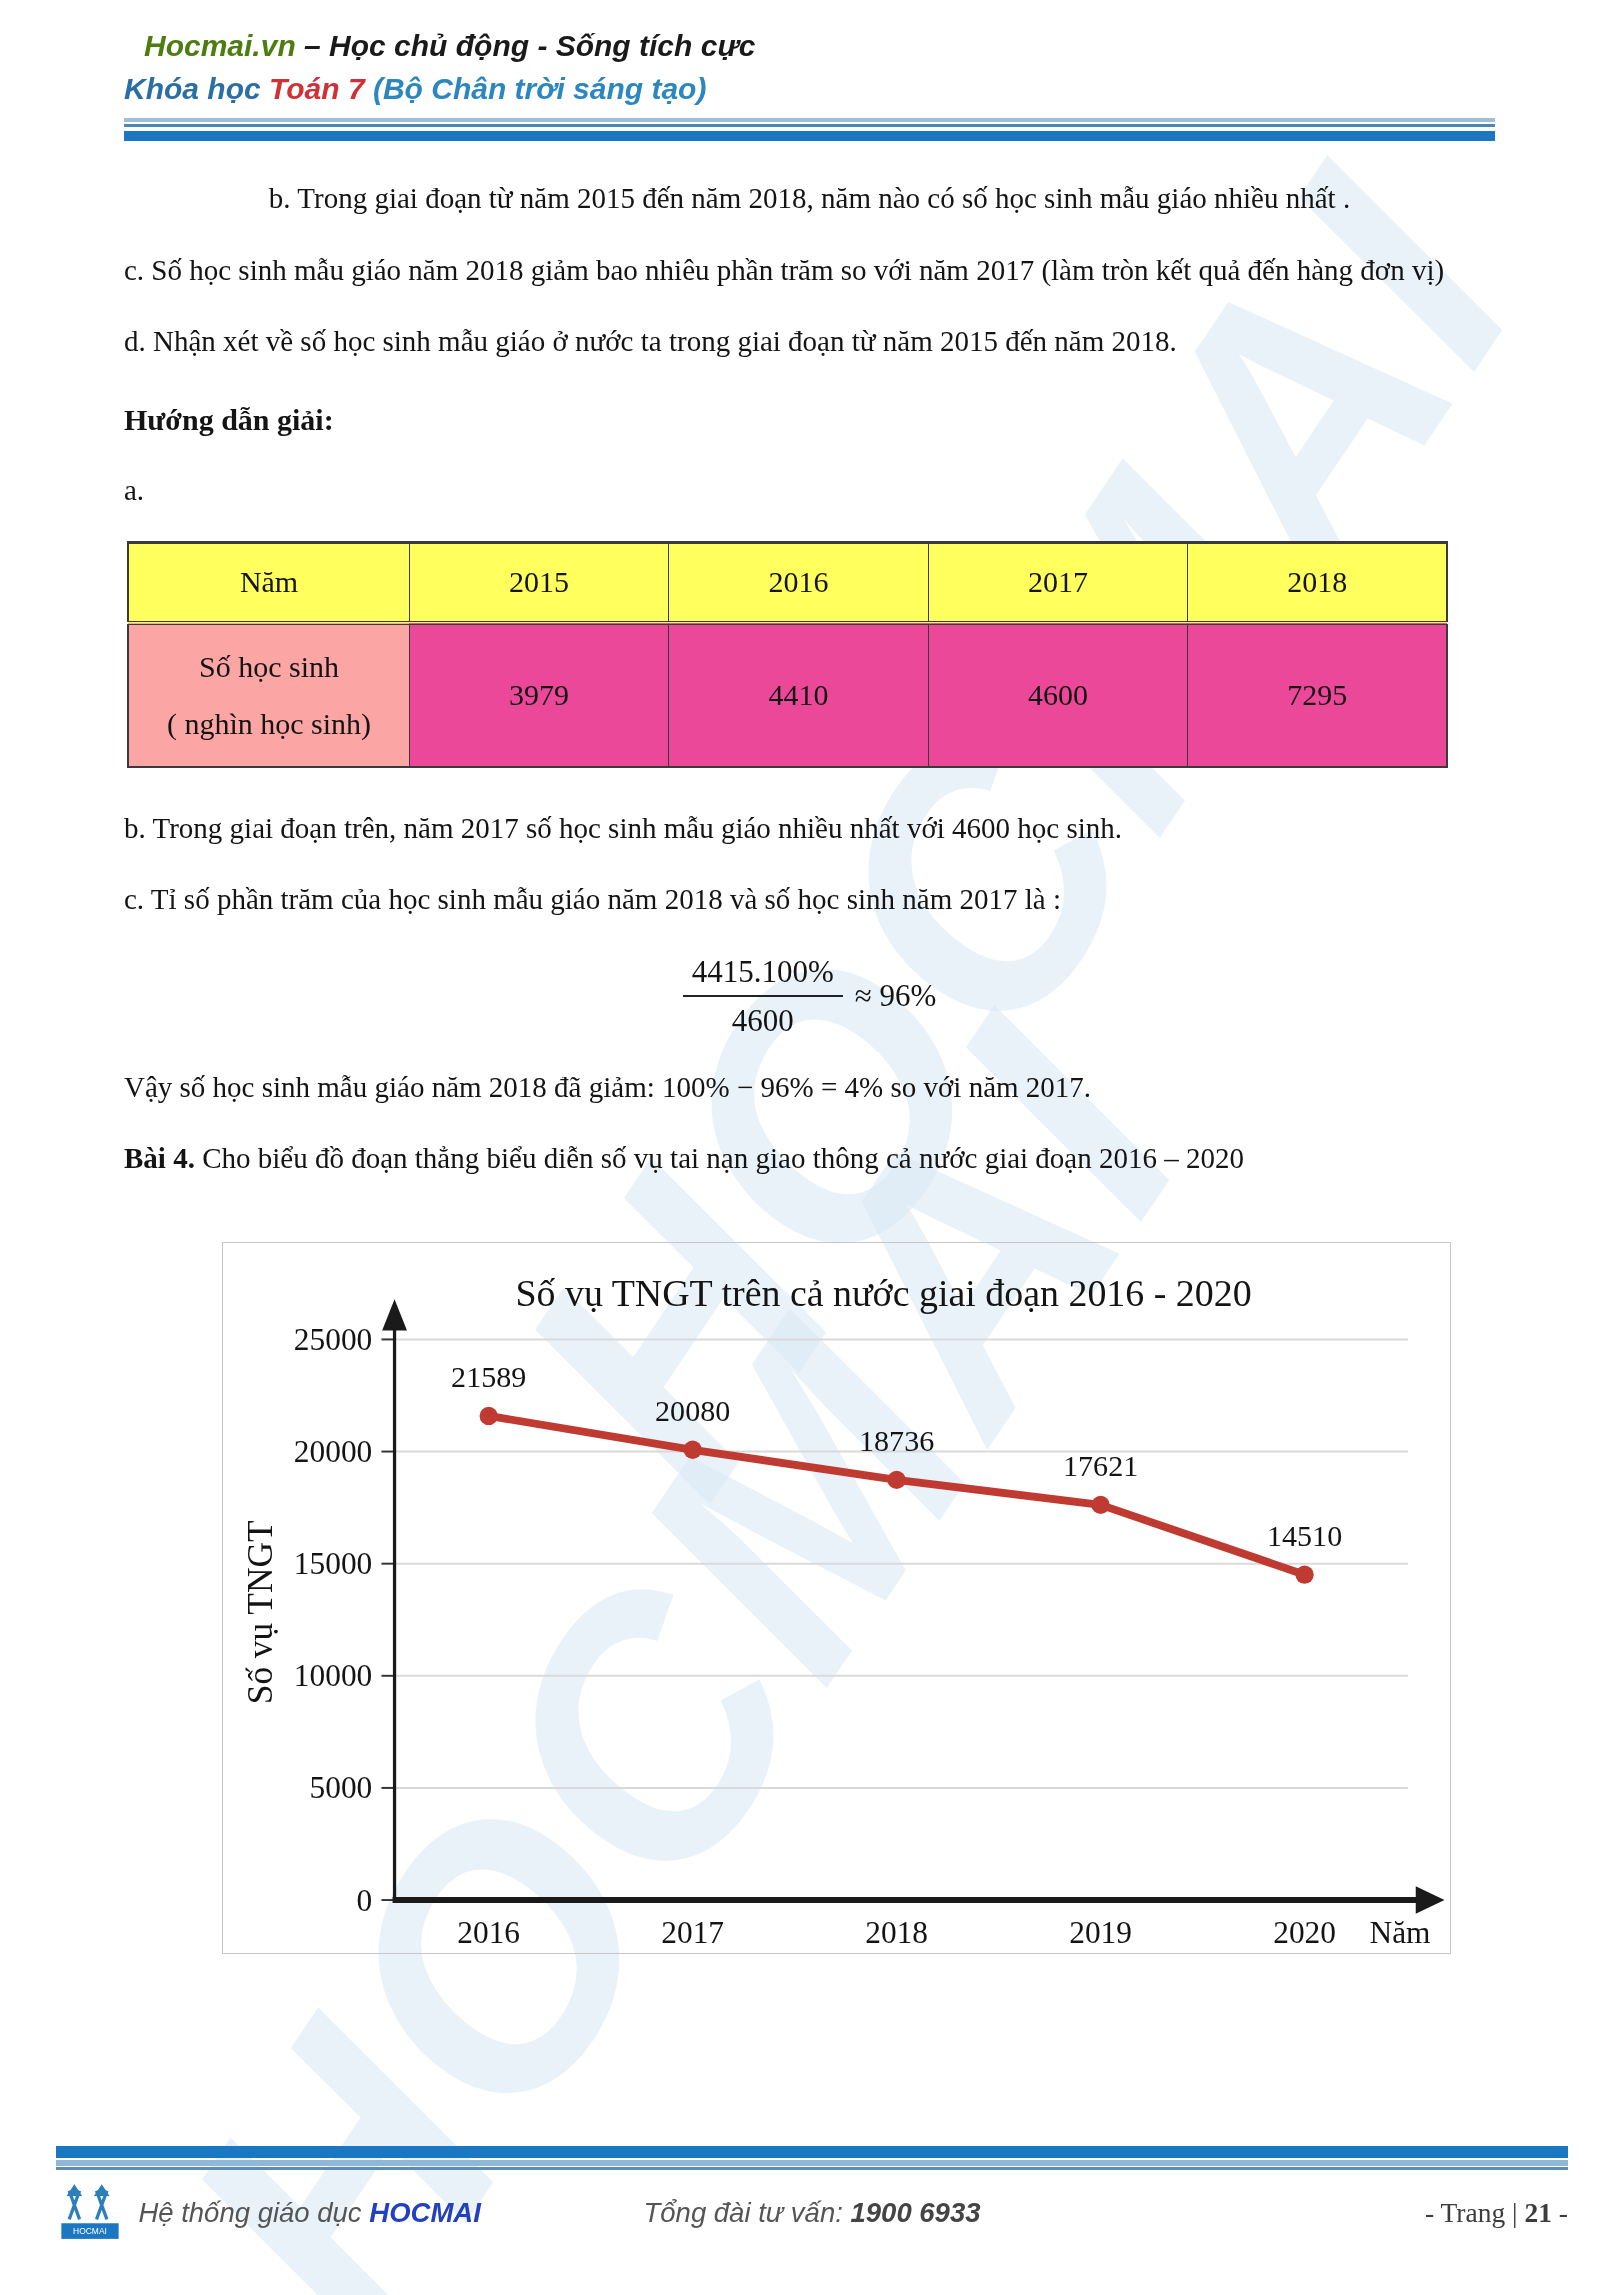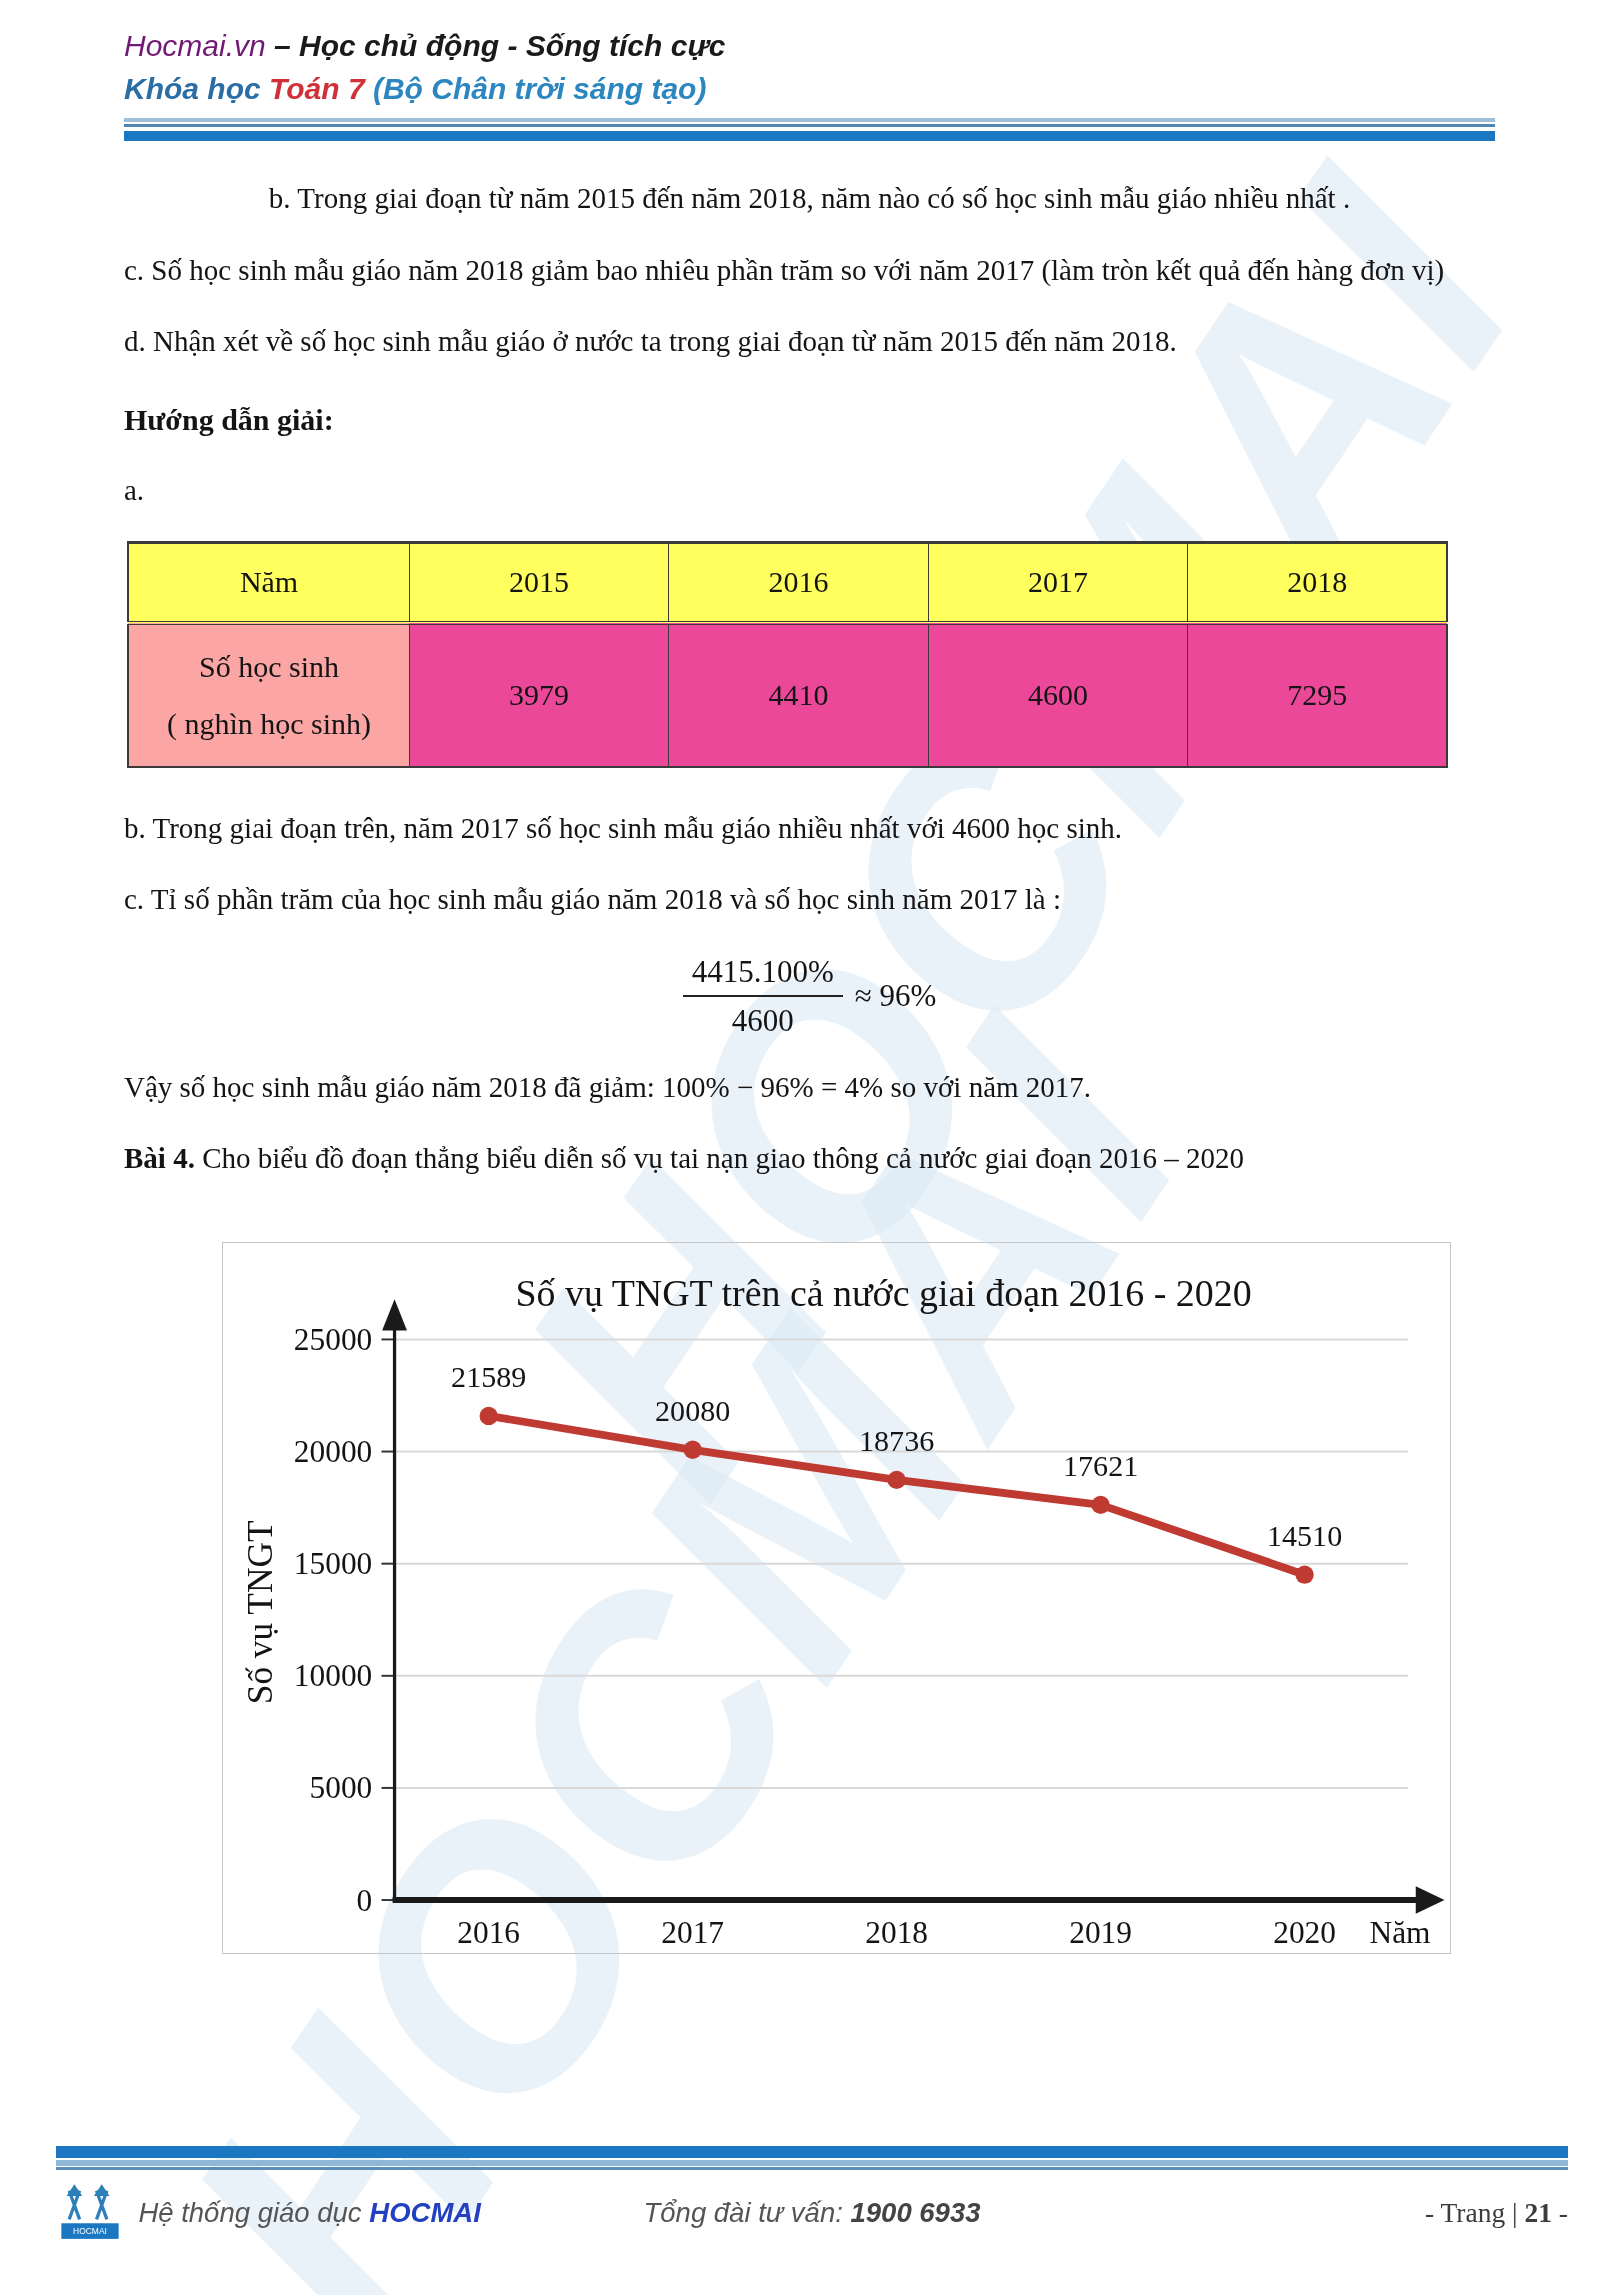--- a/index.html
+++ b/index.html
@@ -17,21 +17,21 @@
     font-size:353px;letter-spacing:6.5px;
     color:#d9e9f5;opacity:.55;
     white-space:nowrap;pointer-events:none;
   }
   #wm1{left:281px;top:628px;transform:rotate(-56deg);}
   #wm2{left:-52px;top:1478px;transform:rotate(-56deg);}
   
   .content{position:relative;z-index:1;padding:26px 128px 0 124px;}
   
   .hdr-line1{font-family:"Liberation Sans","DejaVu Sans",sans-serif;font-style:italic;font-size:30px;line-height:1.3;}
-  .brand{color:#701a75;font-weight:normal;}
+  .brand{color:#4d7c0f;font-weight:bold;margin-left:20px;}
   .tagline{color:#1a1a1a;font-weight:600;margin-top:48px;}
   .hdr-line2{font-family:"Liberation Sans","DejaVu Sans",sans-serif;font-style:italic;font-weight:bold;font-size:30px;line-height:1.3;margin-top:3.9px;}
   .course-prefix{color:#2b6ea5;}
   .course-subject{color:#d03038;}
   .course-suffix{color:#2c86c0;}
   .hdr-rule{margin-top:10.5px;}
   .hdr-rule .r1{height:3.9px;background:#9fbfd8;}
   .hdr-rule .r2{height:3.9px;background:#4e86b4;margin-top:1.3px;}
   .hdr-rule .r3{height:10.5px;background:#1c77c3;margin-top:3.3px;}
   

